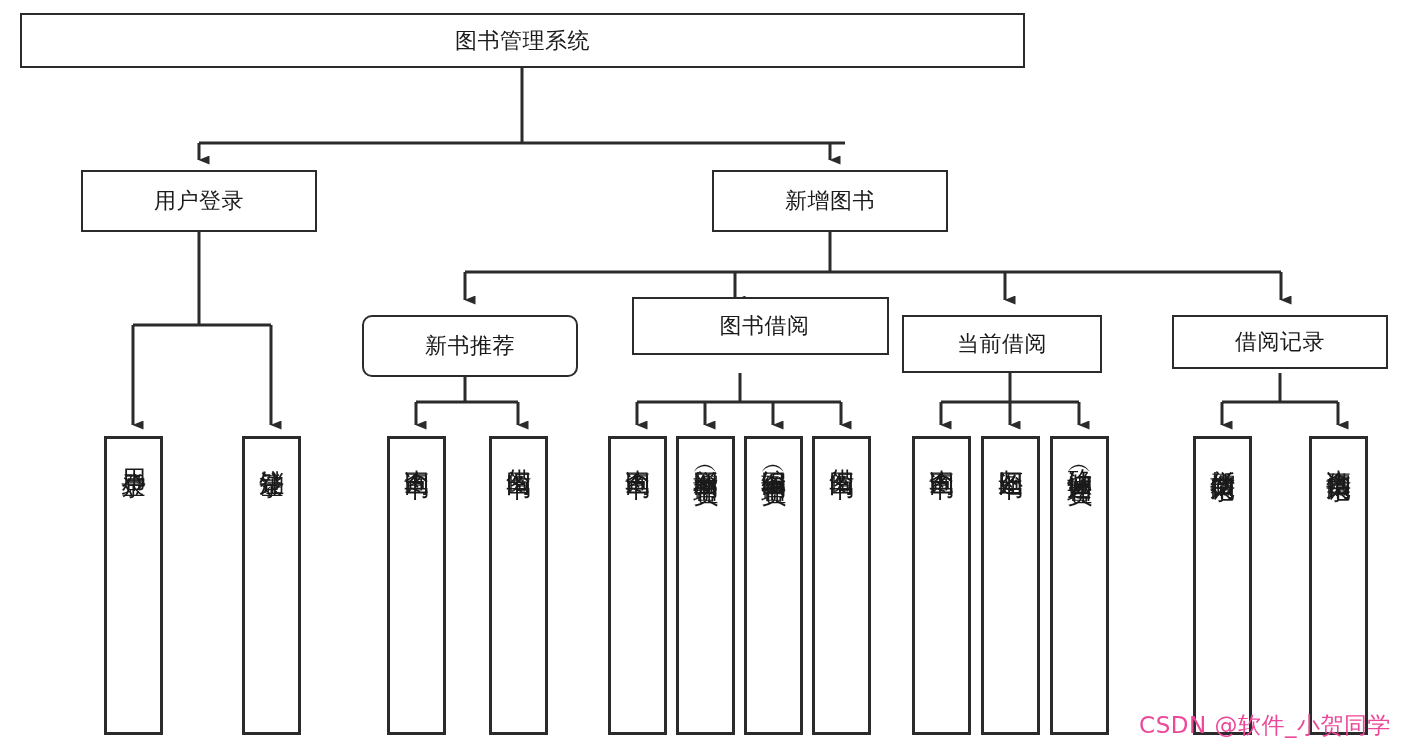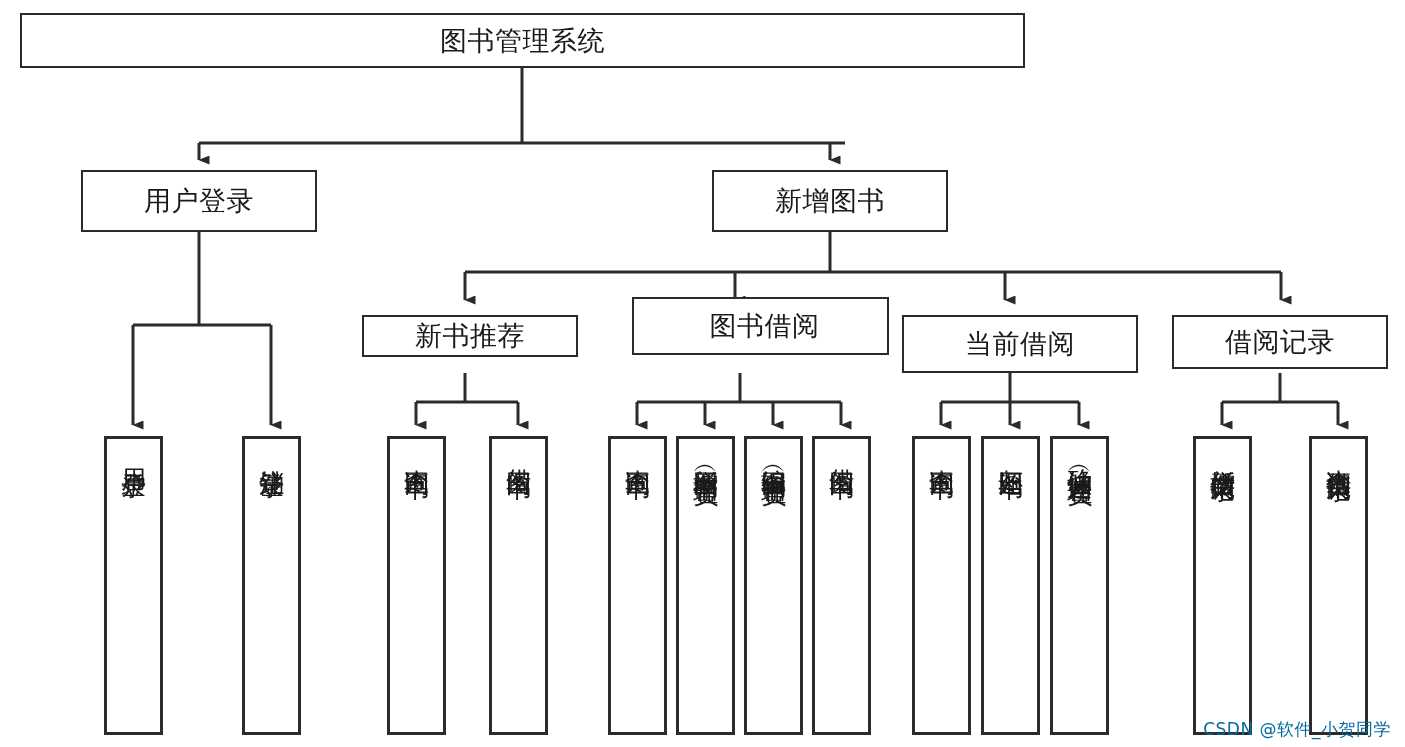--- a/index.html
+++ b/index.html
@@ -26,21 +26,21 @@
     position:absolute;
     box-sizing:border-box;
     background:#ffffff;
     border:2px solid #2b2b2b;
     display:flex;
     align-items:center;
     justify-content:center;
     z-index:2;
   }
   .node .label{
-    font-size:27px;
+    font-size:22px;
     line-height:1.25;
     letter-spacing:0.5px;
     color:#1a1a1a;
     white-space:nowrap;
     text-align:center;
   }
   .node.leaf{
     border-width:3px;
     align-items:flex-start;
     padding-top:10px;
@@ -51,22 +51,22 @@
     font-size:25px;
     line-height:1.18;
     letter-spacing:2px;
     white-space:normal;
     max-height:278px;
   }
   #watermark{
     position:absolute;
     right:14px;
     bottom:6px;
-    font-size:17px;
-    color:#0369a1;
+    font-size:23px;
+    color:#ec4899;
     letter-spacing:0.5px;
     z-index:5;
     user-select:none;
     white-space:nowrap;
   }
 </style>
 </head>
 <body>
 
 <div id="diagram-root">
@@ -125,27 +125,27 @@
     <span class="label">图书管理系统</span>
   </div>
 
   <div class="node" style="left:81px; top:170px; width:236px; height:62px;">
     <span class="label">用户登录</span>
   </div>
   <div class="node" style="left:712px; top:170px; width:236px; height:62px;">
     <span class="label">新增图书</span>
   </div>
 
-  <div class="node" style="left:362px; top:315px; width:216px; height:42px;">
+  <div class="node" style="left:362px; top:315px; width:216px; height:62px;border-radius:10px;">
     <span class="label">新书推荐</span>
   </div>
   <div class="node" style="left:632px; top:297px; width:257px; height:58px;padding-left:8px;">
     <span class="label">图书借阅</span>
   </div>
-  <div class="node" style="left:902px; top:315px; width:236px; height:58px;">
+  <div class="node" style="left:902px; top:315px; width:200px; height:58px;">
     <span class="label">当前借阅</span>
   </div>
   <div class="node" style="left:1172px; top:315px; width:216px; height:54px;">
     <span class="label">借阅记录</span>
   </div>
 
   <div class="node leaf" style="left:104px; top:436px; width:59px; height:299px;">
     <span class="label">用户登录</span>
   </div>
   <div class="node leaf" style="left:242px; top:436px; width:59px; height:299px;">

